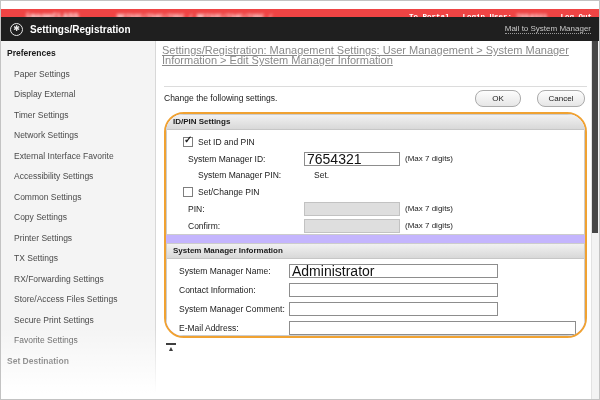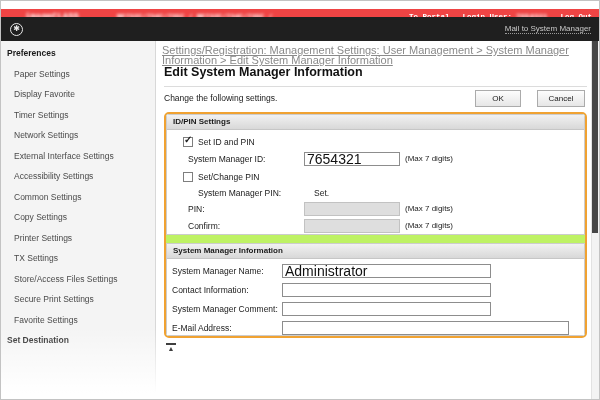--- a/index.html
+++ b/index.html
@@ -42,39 +42,39 @@
 
   
   .main { position:absolute; top:40px; left:156px; right:8px; bottom:0; background:#fff; }
   .breadcrumb { position:absolute; top:4px; left:5px; width:420px; font-size:11px; line-height:10px; color:#8a8a8a;text-decoration:underline; }
   .page-title { position:absolute; top:24px; left:7px; font-size:12.5px; font-weight:bold; color:#111; }
   .divider { position:absolute; top:45px; left:7px; width:423px; border-top:1px solid #dcdcdc; }
   .controls-row { position:absolute; top:48px; left:7px; width:423px; height:18px;
                   display:flex; align-items:center; }
   .instruction { font-size:8.5px; color:#1a1a1a; }
   .btn { height:17px; font-size:8px; color:#1a1a1a; background:linear-gradient(#fdfdfd,#e6e6e6);
-         border:1px solid #ababab; border-radius:0; display:flex; align-items:center; justify-content:center;
+         border:1px solid #ababab; border-radius:8px; display:flex; align-items:center; justify-content:center;
          cursor:pointer; }
   .btn-ok { margin-left:auto; width:46px; }
   .btn-cancel { margin-left:16px; width:48px; margin-right:2px; }
 
   
   .orange-box { position:absolute; top:71px; left:7px; width:423px; height:226px;
-                border:2px solid #f0a232; border-radius:5px; overflow:hidden; background:#bef264; }
+                border:2px solid #f0a232; border-radius:20px; overflow:hidden; background:#c4b5fd; }
   .section { border:1px solid #cccccc; background:#fff; width:100%; }
   .section-1 { height:121px; }
   .section-gap { height:8px; }
   .section-2 { height:93px; }
   .section-header { height:15px; line-height:14px; padding-left:6px; font-size:8px; font-weight:bold; color:#1a1a1a;
                     background:linear-gradient(#f1f1f1,#d8d8d8); border-bottom:1px solid #c6c6c6; }
   .row { display:flex; align-items:center; }
   .cb-row { height:16px; margin-top:4px; padding-left:16px; }
   .f-row { height:17px; padding-left:21px; }
   .t-row { height:15px; padding-left:31px; }
-  .s2-row { height:19px; padding-left:5px; }
+  .s2-row { height:19px; padding-left:12px; }
   .flabel { font-size:8.5px; color:#1a1a1a; }
   .lab1 { width:116px; }
   .lab2 { width:110px; }
   .fval { font-size:8.5px; color:#1a1a1a; }
   .hint { margin-left:5px; font-size:8px; color:#222; }
   input.txt { height:14px; border:1px solid #8d8d8d; font-size:14px; padding:0 2px; background:#fff;
               font-family:"Liberation Sans", sans-serif; color:#111; }
   input.w-id { width:96px; }
   input.w-med { width:209px; }
   input.w-wide { width:287px; }
@@ -103,45 +103,46 @@
         <span class="blur">7654321</span>
       </span>
       <span class="toplink">Log Out</span>
     </span>
   </div>
 
   <div class="subbar">
     <span class="gear-circle">
       <span>✱</span>
     </span>
+    <span class="subbar-title">Settings/Registration</span>
     <span class="subbar-right">Mail to System Manager</span>
   </div>
 
   <div class="sidebar">
     <div class="side-row side-header">Preferences</div>
     <div class="side-row side-item">Paper Settings</div>
-    <div class="side-row side-item">Display Favorite</div>
+    <div class="side-row side-item">Display External</div>
     <div class="side-row side-item">Timer Settings</div>
     <div class="side-row side-item">Network Settings</div>
-    <div class="side-row side-item">External Interface Settings</div>
+    <div class="side-row side-item">External Interface Favorite</div>
     <div class="side-row side-item">Accessibility Settings</div>
     <div class="side-row side-item">Common Settings</div>
     <div class="side-row side-item">Copy Settings</div>
     <div class="side-row side-item">Printer Settings</div>
     <div class="side-row side-item">TX Settings</div>
+    <div class="side-row side-item">RX/Forwarding Settings</div>
     <div class="side-row side-item">Store/Access Files Settings</div>
     <div class="side-row side-item">Secure Print Settings</div>
     <div class="side-row side-item">Favorite Settings</div>
     <div class="side-row side-header">Set Destination</div>
   </div>
   <div class="sidebar-fade"></div>
 
   <div class="main">
     <div class="breadcrumb">Settings/Registration: Management Settings: User Management &gt; System Manager Information &gt; Edit System Manager Information</div>
-    <div class="page-title">Edit System Manager Information</div>
     <div class="divider"></div>
 
     <div class="controls-row">
       <span class="instruction">Change the following settings.</span>
       <div class="btn btn-ok">OK</div>
       <div class="btn btn-cancel">Cancel</div>
     </div>
 
     <div class="orange-box">
 
@@ -154,28 +155,28 @@
           </span>
           <span class="cb-label">Set ID and PIN</span>
         </div>
 
         <div class="row f-row">
           <span class="flabel lab1">System Manager ID:</span>
           <input class="txt w-id" type="text" value="7654321" style="">
           <span class="hint">(Max 7 digits)</span>
         </div>
 
+        <div class="row t-row">
+          <span class="flabel lab1">System Manager PIN:</span>
+          <span class="fval">Set.</span>
+        </div>
+
         <div class="row cb-row" style="margin-top:2px;">
           <span class="checkbox"></span>
           <span class="cb-label">Set/Change PIN</span>
-        </div>
-
-        <div class="row t-row">
-          <span class="flabel lab1">System Manager PIN:</span>
-          <span class="fval">Set.</span>
         </div>
 
         <div class="row f-row">
           <span class="flabel lab1">PIN:</span>
           <input class="txt w-id disabled" type="text" disabled="" value="" style="">
           <span class="hint">(Max 7 digits)</span>
         </div>
 
         <div class="row f-row">
           <span class="flabel lab1">Confirm:</span>

